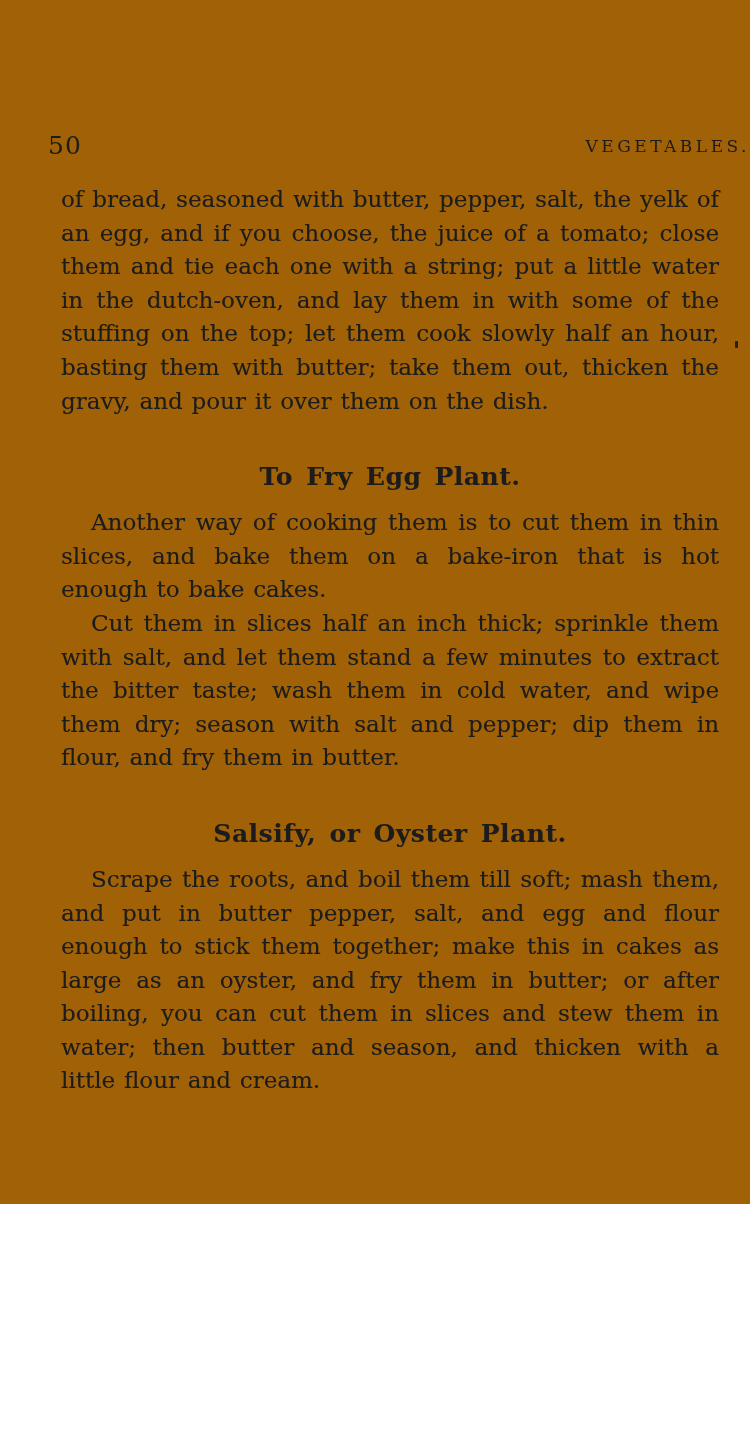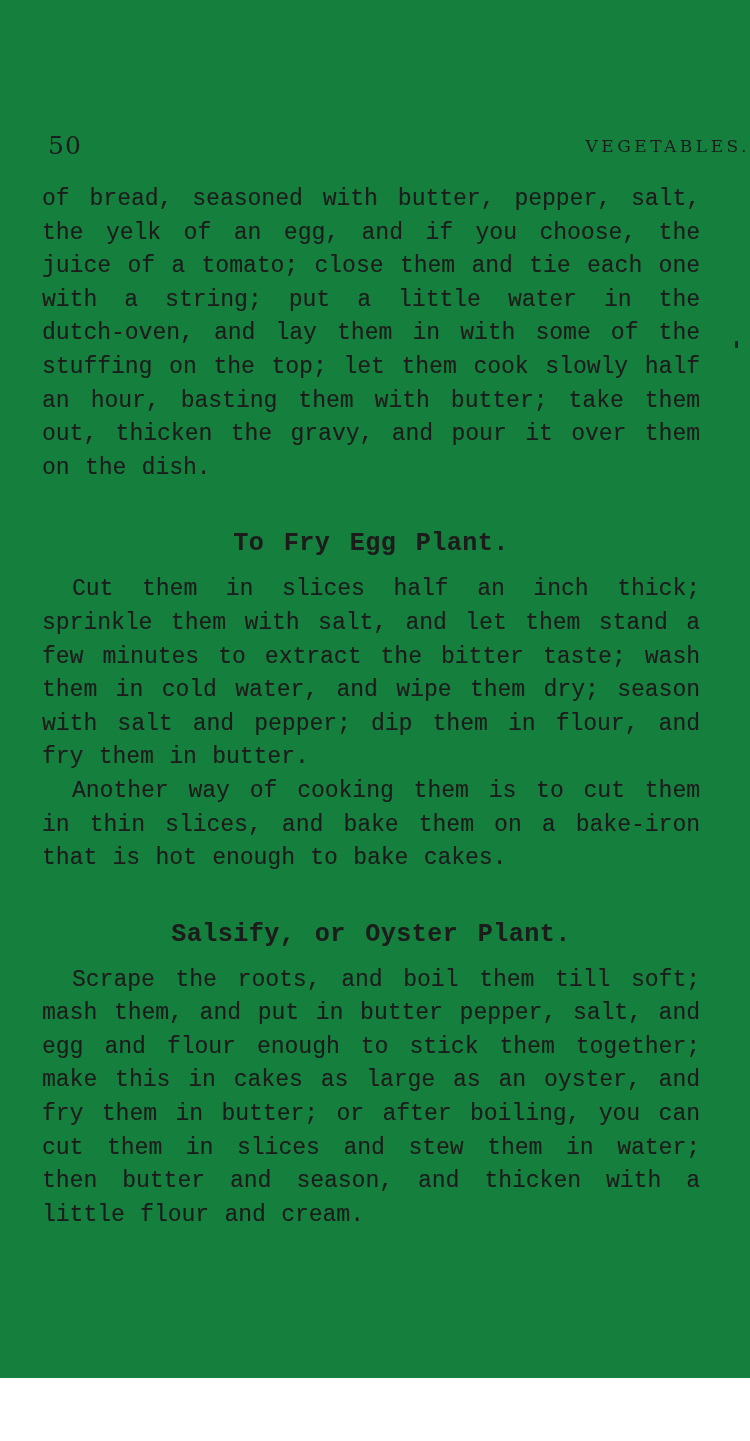--- a/index.html
+++ b/index.html
@@ -3,22 +3,22 @@
 <meta charset="utf-8">
 <style>
   html, body {
     margin: 0;
     padding: 0;
     background: #ffffff;
   }
   .page {
     position: relative;
     width: 750px;
-    height: 1378px;
-    background: #15803d;
+    height: 1204px;
+    background: #a16207;
     color: #1c1c1c;
     font-family: "DejaVu Serif", "Liberation Serif", serif;
     overflow: hidden;
   }
   .folio {
     position: absolute;
     top: 131px;
     left: 48px;
     font-size: 25px;
     letter-spacing: 1px;
@@ -29,23 +29,22 @@
     left: 0;
     width: 100%;
     text-align: right;
     font-size: 17px;
     letter-spacing: 3.5px;
     word-spacing: 2px;
   }
   .content {
     position: absolute;
     top: 183px;
-    left: 42px;
+    left: 61px;
     width: 658px;
-    font-family: Liberation Mono, monospace;
   }
   .para {
     margin: 0;
     font-size: 23px;
     line-height: 33.6px;
     text-align: justify;
     word-spacing: 1.5px;
     text-shadow: 0.3px 0.3px 0 rgba(25,25,25,0.35);
   }
   .para.indent { text-indent: 30px; }
@@ -69,20 +68,20 @@
 </style>
 </head>
 <body>
 
 <div class="page">
   <div class="folio">50</div>
   <div class="running-header">VEGETABLES.</div>
   <div class="content">
       <p class="para">of bread, seasoned with butter, pepper, salt, the yelk of an egg, and if you choose, the juice of a tomato; close them and tie each one with a string; put a little water in the dutch-oven, and lay them in with some of the stuffing on the top; let them cook slowly half an hour, basting them with butter; take them out, thicken the gravy, and pour it over them on the dish.</p>
       <div class="heading">To Fry Egg Plant.</div>
+      <p class="para indent">Another way of cooking them is to cut them in thin slices, and bake them on a bake-iron that is hot enough to bake cakes.</p>
       <p class="para indent">Cut them in slices half an inch thick; sprinkle them with salt, and let them stand a few minutes to extract the bitter taste; wash them in cold water, and wipe them dry; season with salt and pepper; dip them in flour, and fry them in butter.</p>
-      <p class="para indent">Another way of cooking them is to cut them in thin slices, and bake them on a bake-iron that is hot enough to bake cakes.</p>
       <div class="heading">Salsify, or Oyster Plant.</div>
       <p class="para indent">Scrape the roots, and boil them till soft; mash them, and put in butter pepper, salt, and egg and flour enough to stick them together; make this in cakes as large as an oyster, and fry them in butter; or after boiling, you can cut them in slices and stew them in water; then butter and season, and thicken with a little flour and cream.</p>
     </div>
   <div class="speck" style="left:735px; top:341px; width:3px; height:7px;"></div>
   <div class="speck" style="left:676px; top:1386px; width:3px; height:8px;"></div>
 </div>
 
 </body></html>

